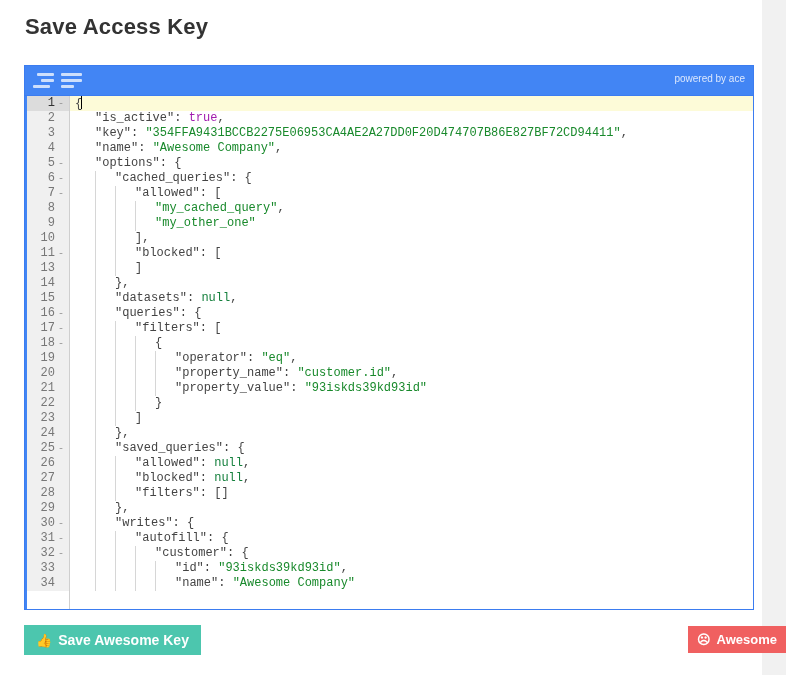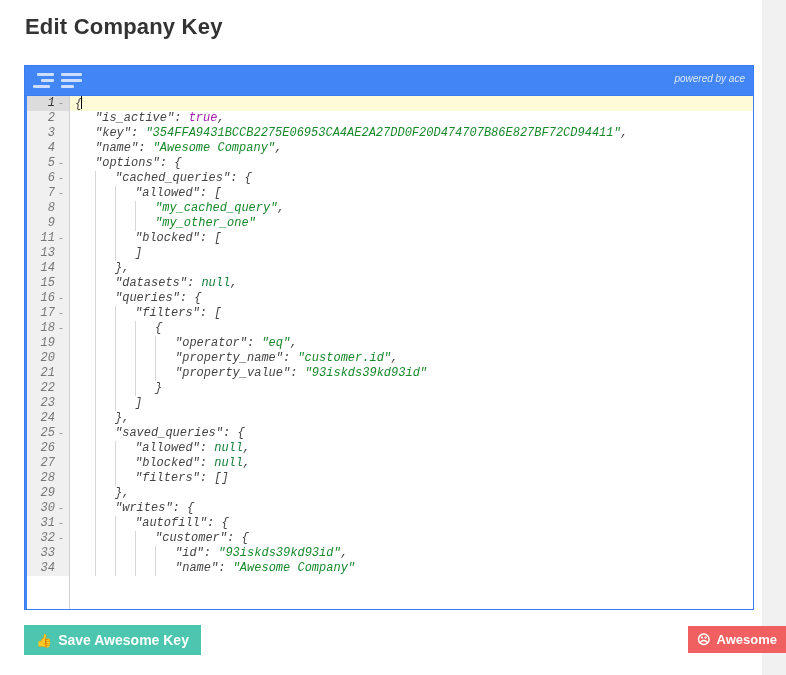--- a/index.html
+++ b/index.html
@@ -37,21 +37,20 @@
   .editor-wrap {
     position: absolute;
     left: 24px;
     top: 65px;
     width: 730px;
     height: 545px;
     border: 1px solid #3b7cf0;
     box-sizing: border-box;
     background: #ffffff;
     overflow: hidden;
-    font-style: italic;
   }
   .editor-toolbar {
     position: relative;
     height: 29px;
     background: #4285f4;
     border-bottom: 1px solid #3b7cf0;
   }
   .tb-icon {
     position: absolute;
     top: 7px;
@@ -212,21 +211,21 @@
     font-size: 14px;
   }
   .glyph.thumb { font-size: 13px; }
   .glyph.frown { font-size: 13px; }
 </style>
 </head>
 <body>
 
 <div class="page-card">
 
-  <div class="page-title">Edit Company Key</div>
+  <div class="page-title">Save Access Key</div>
 
   <div class="editor-wrap">
 
     <div class="editor-toolbar">
       <div class="tb-icon first">
         <i></i>
           <i></i>
           <i></i>
       </div>
       <div class="tb-icon second">
@@ -243,20 +242,21 @@
       <div id="code-lines">
           <div class="code-line active"><div class="gutter">1<span class="fold">-</span></div><div class="code">{<span class="cursor"></span></div></div>
           <div class="code-line"><div class="gutter">2<span class="fold"></span></div><div class="code"><span class="ind noline"></span><span class="tok-key">"is_active":</span> <span class="tok-bool">true</span>,</div></div>
           <div class="code-line"><div class="gutter">3<span class="fold"></span></div><div class="code"><span class="ind noline"></span><span class="tok-key">"key":</span> <span class="tok-str">"354FFA9431BCCB2275E06953CA4AE2A27DD0F20D474707B86E827BF72CD94411"</span>,</div></div>
           <div class="code-line"><div class="gutter">4<span class="fold"></span></div><div class="code"><span class="ind noline"></span><span class="tok-key">"name":</span> <span class="tok-str">"Awesome Company"</span>,</div></div>
           <div class="code-line"><div class="gutter">5<span class="fold">-</span></div><div class="code"><span class="ind noline"></span><span class="tok-key">"options":</span> {</div></div>
           <div class="code-line"><div class="gutter">6<span class="fold">-</span></div><div class="code"><span class="ind noline"></span><span class="ind"></span><span class="tok-key">"cached_queries":</span> {</div></div>
           <div class="code-line"><div class="gutter">7<span class="fold">-</span></div><div class="code"><span class="ind noline"></span><span class="ind"></span><span class="ind"></span><span class="tok-key">"allowed":</span> [</div></div>
           <div class="code-line"><div class="gutter">8<span class="fold"></span></div><div class="code"><span class="ind noline"></span><span class="ind"></span><span class="ind"></span><span class="ind"></span><span class="tok-str">"my_cached_query"</span>,</div></div>
           <div class="code-line"><div class="gutter">9<span class="fold"></span></div><div class="code"><span class="ind noline"></span><span class="ind"></span><span class="ind"></span><span class="ind"></span><span class="tok-str">"my_other_one"</span></div></div>
+          <div class="code-line"><div class="gutter">10<span class="fold"></span></div><div class="code"><span class="ind noline"></span><span class="ind"></span><span class="ind"></span>],</div></div>
           <div class="code-line"><div class="gutter">11<span class="fold">-</span></div><div class="code"><span class="ind noline"></span><span class="ind"></span><span class="ind"></span><span class="tok-key">"blocked":</span> [</div></div>
           <div class="code-line"><div class="gutter">13<span class="fold"></span></div><div class="code"><span class="ind noline"></span><span class="ind"></span><span class="ind"></span>]</div></div>
           <div class="code-line"><div class="gutter">14<span class="fold"></span></div><div class="code"><span class="ind noline"></span><span class="ind"></span>},</div></div>
           <div class="code-line"><div class="gutter">15<span class="fold"></span></div><div class="code"><span class="ind noline"></span><span class="ind"></span><span class="tok-key">"datasets":</span> <span class="tok-null">null</span>,</div></div>
           <div class="code-line"><div class="gutter">16<span class="fold">-</span></div><div class="code"><span class="ind noline"></span><span class="ind"></span><span class="tok-key">"queries":</span> {</div></div>
           <div class="code-line"><div class="gutter">17<span class="fold">-</span></div><div class="code"><span class="ind noline"></span><span class="ind"></span><span class="ind"></span><span class="tok-key">"filters":</span> [</div></div>
           <div class="code-line"><div class="gutter">18<span class="fold">-</span></div><div class="code"><span class="ind noline"></span><span class="ind"></span><span class="ind"></span><span class="ind"></span>{</div></div>
           <div class="code-line"><div class="gutter">19<span class="fold"></span></div><div class="code"><span class="ind noline"></span><span class="ind"></span><span class="ind"></span><span class="ind"></span><span class="ind"></span><span class="tok-key">"operator":</span> <span class="tok-str">"eq"</span>,</div></div>
           <div class="code-line"><div class="gutter">20<span class="fold"></span></div><div class="code"><span class="ind noline"></span><span class="ind"></span><span class="ind"></span><span class="ind"></span><span class="ind"></span><span class="tok-key">"property_name":</span> <span class="tok-str">"customer.id"</span>,</div></div>
           <div class="code-line"><div class="gutter">21<span class="fold"></span></div><div class="code"><span class="ind noline"></span><span class="ind"></span><span class="ind"></span><span class="ind"></span><span class="ind"></span><span class="tok-key">"property_value":</span> <span class="tok-str">"93iskds39kd93id"</span></div></div>

